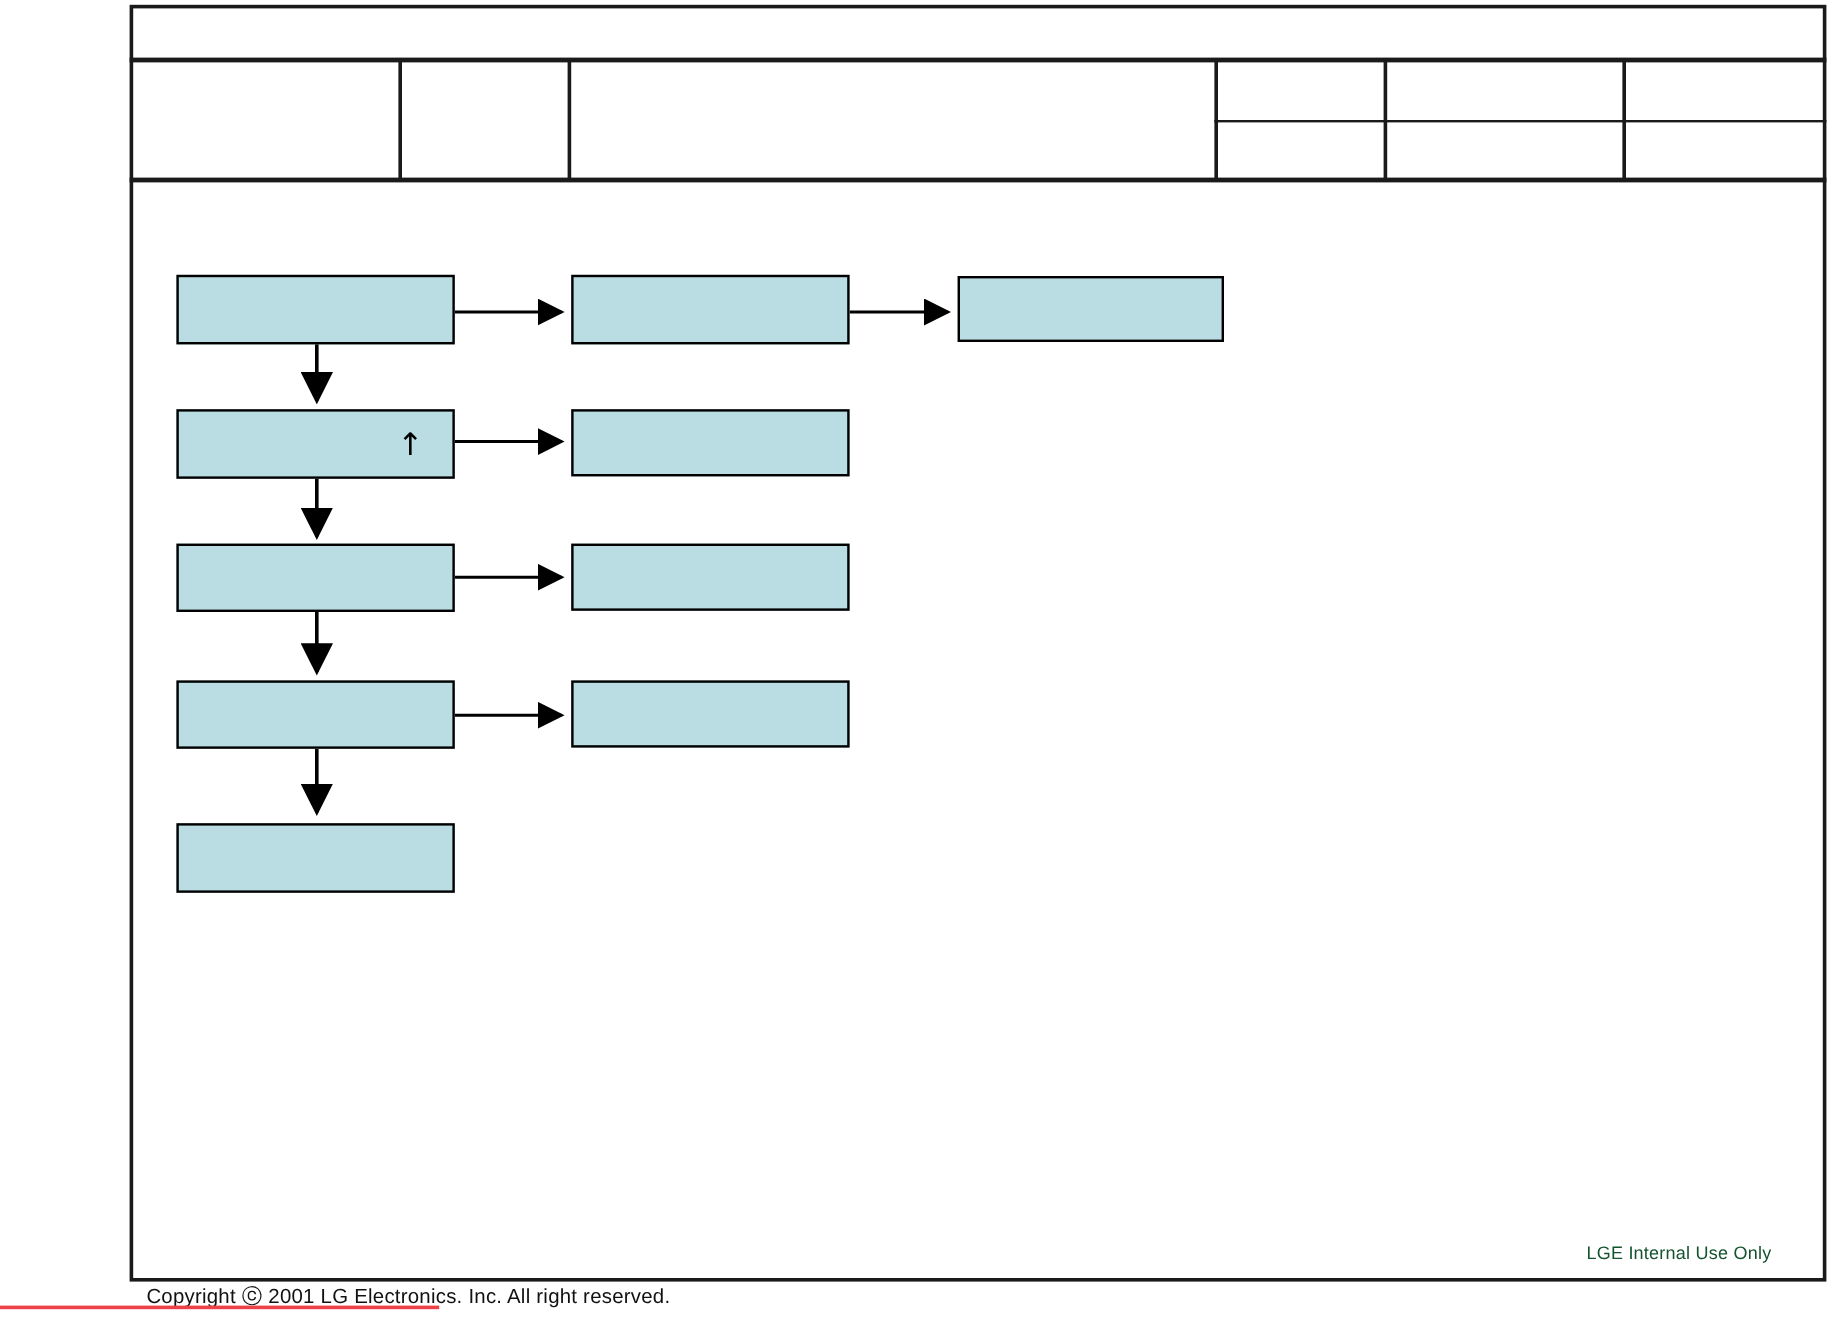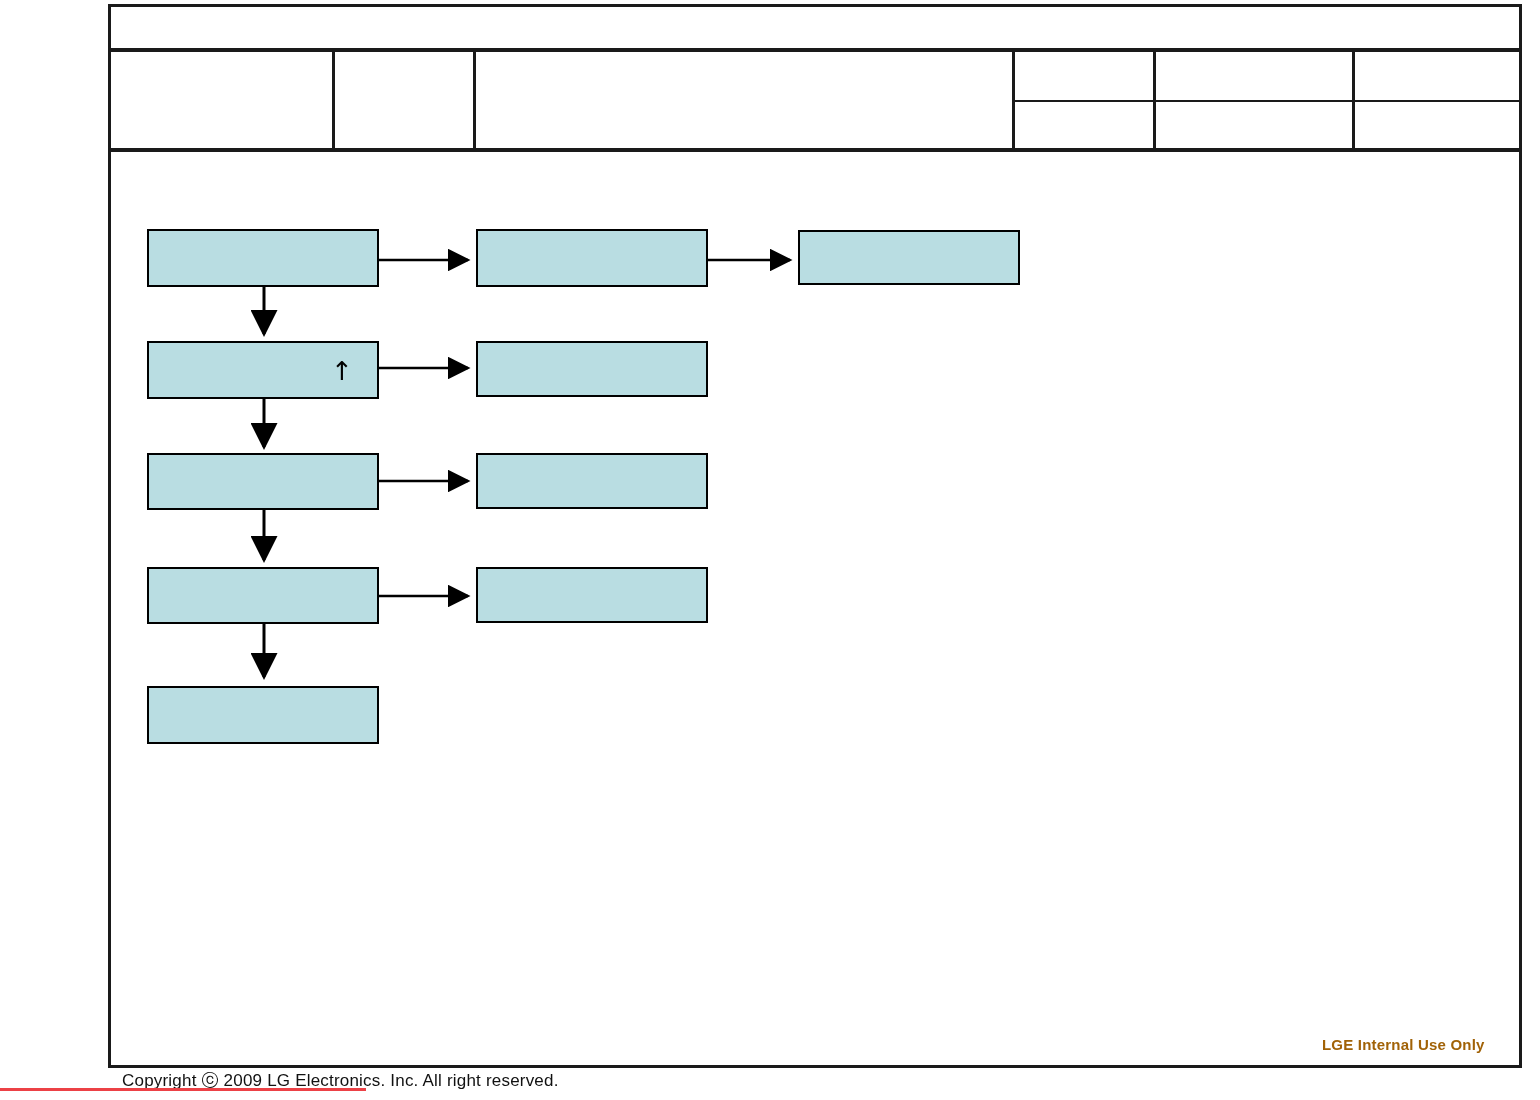--- a/index.html
+++ b/index.html
@@ -102,24 +102,23 @@
     color: #111111;
     letter-spacing: 0.2px;
     white-space: pre;
   }
   #footer-right {
     position: absolute;
     left: 1322px;
     top: 1035px;
     font-size: 15px;
     line-height: 20px;
-    color: #a16207;
+    color: #14532d;
     letter-spacing: 0.2px;
     white-space: pre;
-    font-weight: bold;
   }
   #red-rule {
     position: absolute;
     left: 0px;
     top: 1088px;
     width: 366px;
     height: 3px;
     background: #ec4146;
   }
 </style>
@@ -189,19 +188,19 @@
   <div class="fbox" style="left:147px; top:453px; width:232px; height:57px;"></div>
   <div class="fbox" style="left:476px; top:453px; width:232px; height:56px;"></div>
 
   <div class="fbox" style="left:147px; top:567px; width:232px; height:57px;"></div>
   <div class="fbox" style="left:476px; top:567px; width:232px; height:56px;"></div>
 
   <div class="fbox" style="left:147px; top:686px; width:232px; height:58px;"></div>
 </div>
 
 <div id="footer-left">
-  <div>Copyright ⓒ 2009 LG Electronics. Inc. All right reserved.</div>
+  <div>Copyright ⓒ 2001 LG Electronics. Inc. All right reserved.</div>
   
 </div>
 
 <div id="footer-right">LGE Internal Use Only</div>
 
 <div id="red-rule"></div>
 
 </body></html>

